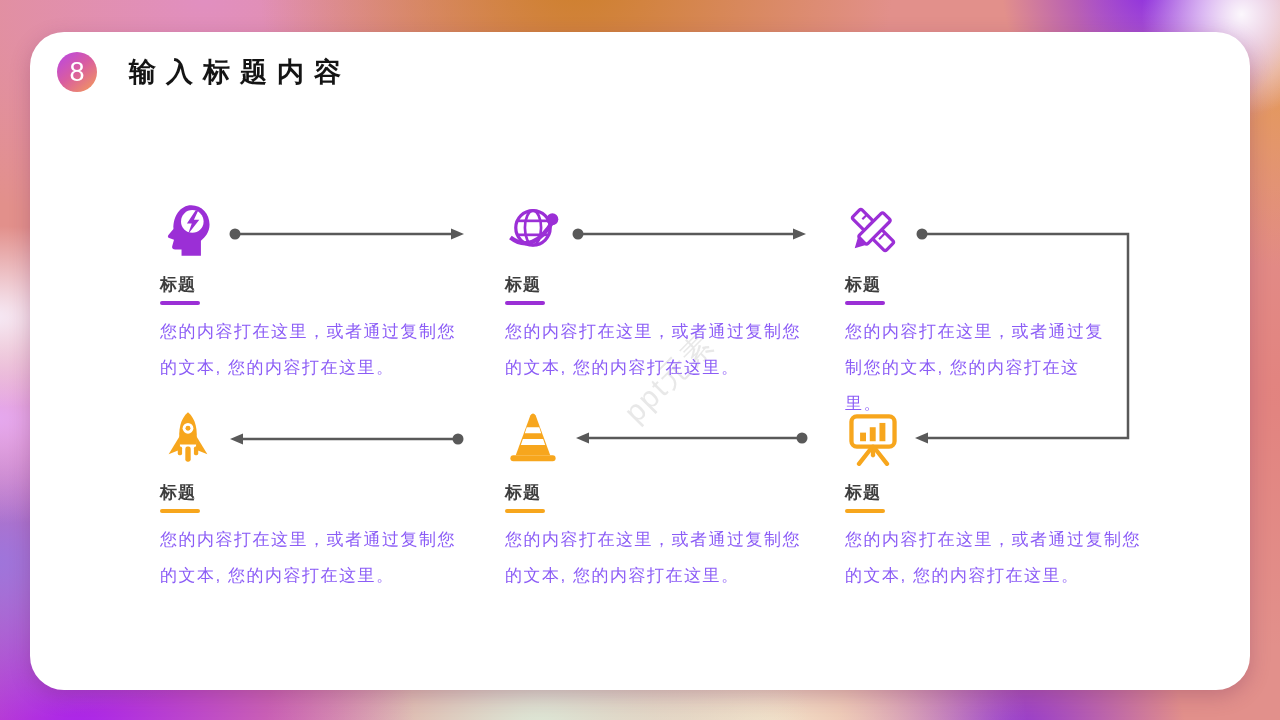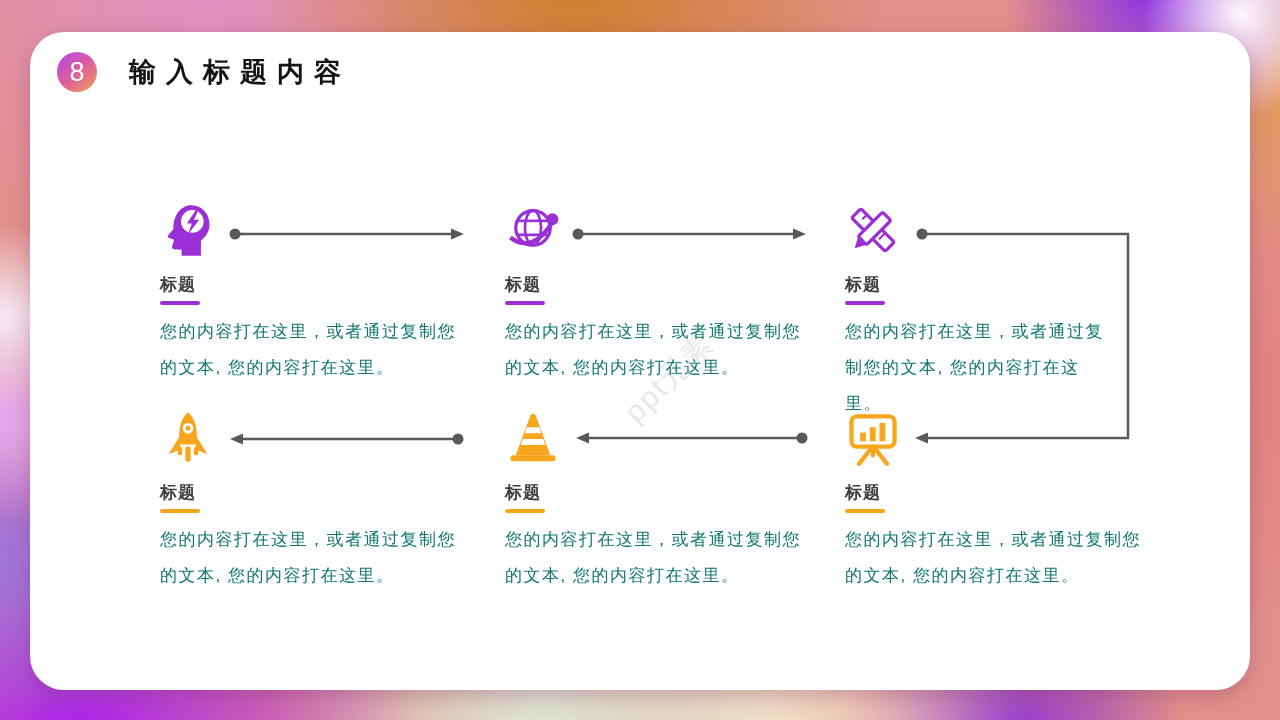--- a/index.html
+++ b/index.html
@@ -40,21 +40,21 @@
   }
   .cell { position:absolute; }
   .cell.w1 { width:300px; }
   .cell.w2 { width:268px; }
   .icn { height:56px; margin-bottom:12px; }
   .item-title { font-size:17px; font-weight:700; color:#3d3d3d; letter-spacing:1px; height:22px;margin-top:15px; }
   .rule { width:40px; height:4px; border-radius:2px; margin-top:6px; }
   .purple .rule { background:#9b2fd6; }
   .orange .rule { background:#f7a61d; }
   .item-body {
-    margin-top:9px; font-size:17px; color:#0f766e; line-height:36px; letter-spacing:1.5px;
+    margin-top:9px; font-size:17px; color:#8b5cf6; line-height:36px; letter-spacing:1.5px;
   }
   .flow { position:absolute; left:0; top:0; width:1220px; height:658px; pointer-events:none; }
   .flow line, .flow polyline { stroke:#595959; stroke-width:2.5; fill:none; }
   .flow circle { fill:#595959; }
   .flow polygon { fill:#595959; }
   .wm {
     position:absolute; left:575px; top:305px; width:170px;
     transform:rotate(-45deg); color:rgba(185,185,185,0.32);
     font-size:30px; letter-spacing:2px; pointer-events:none;
   }

